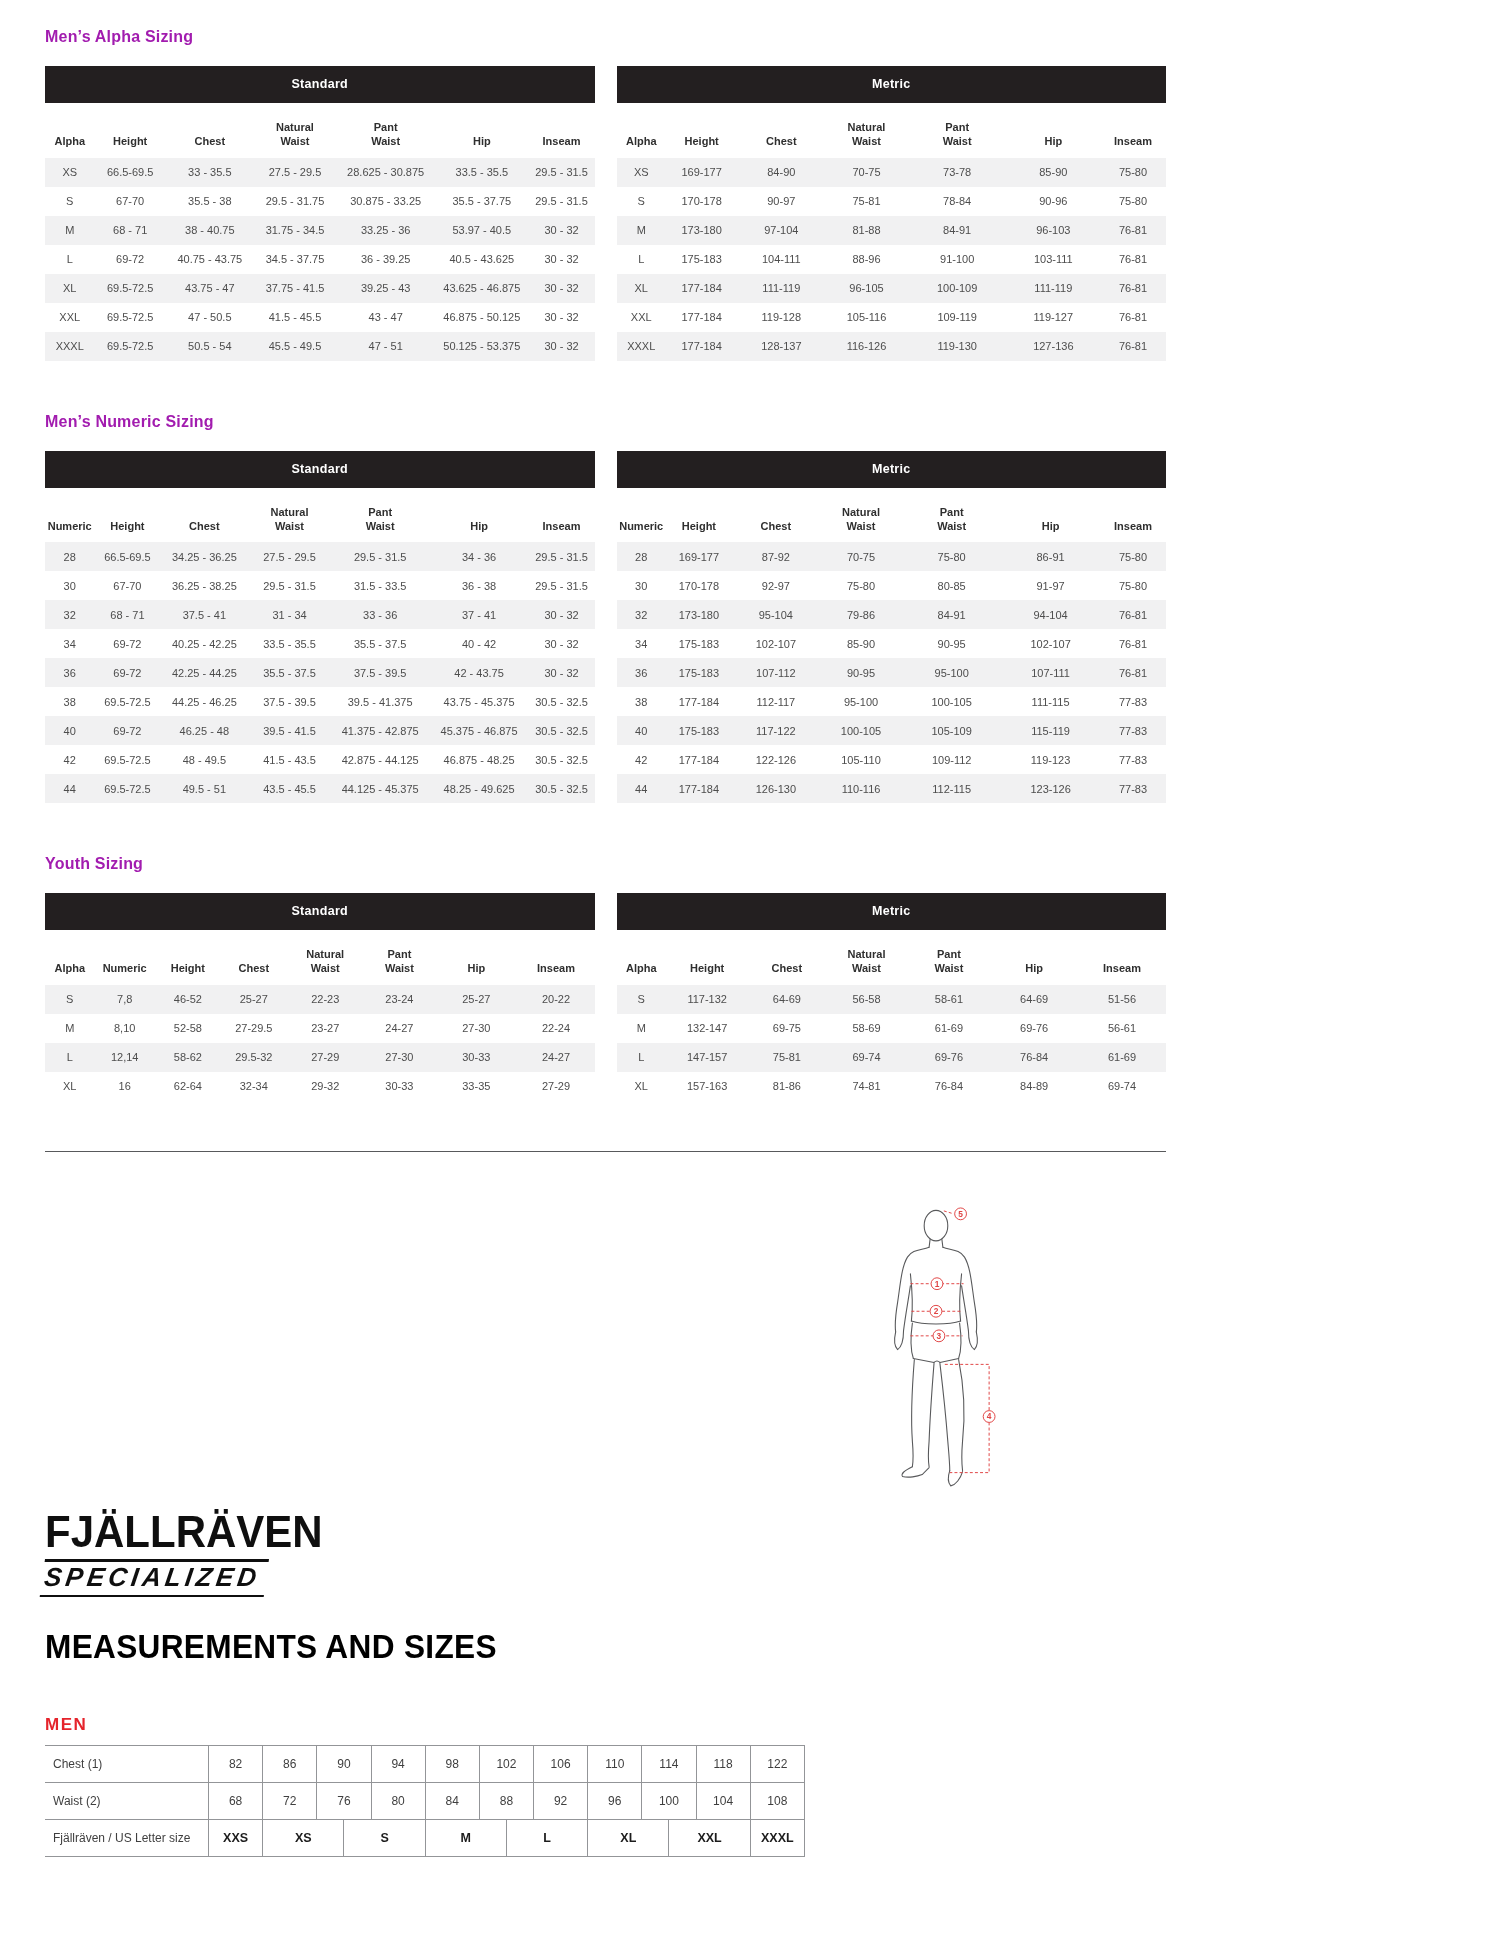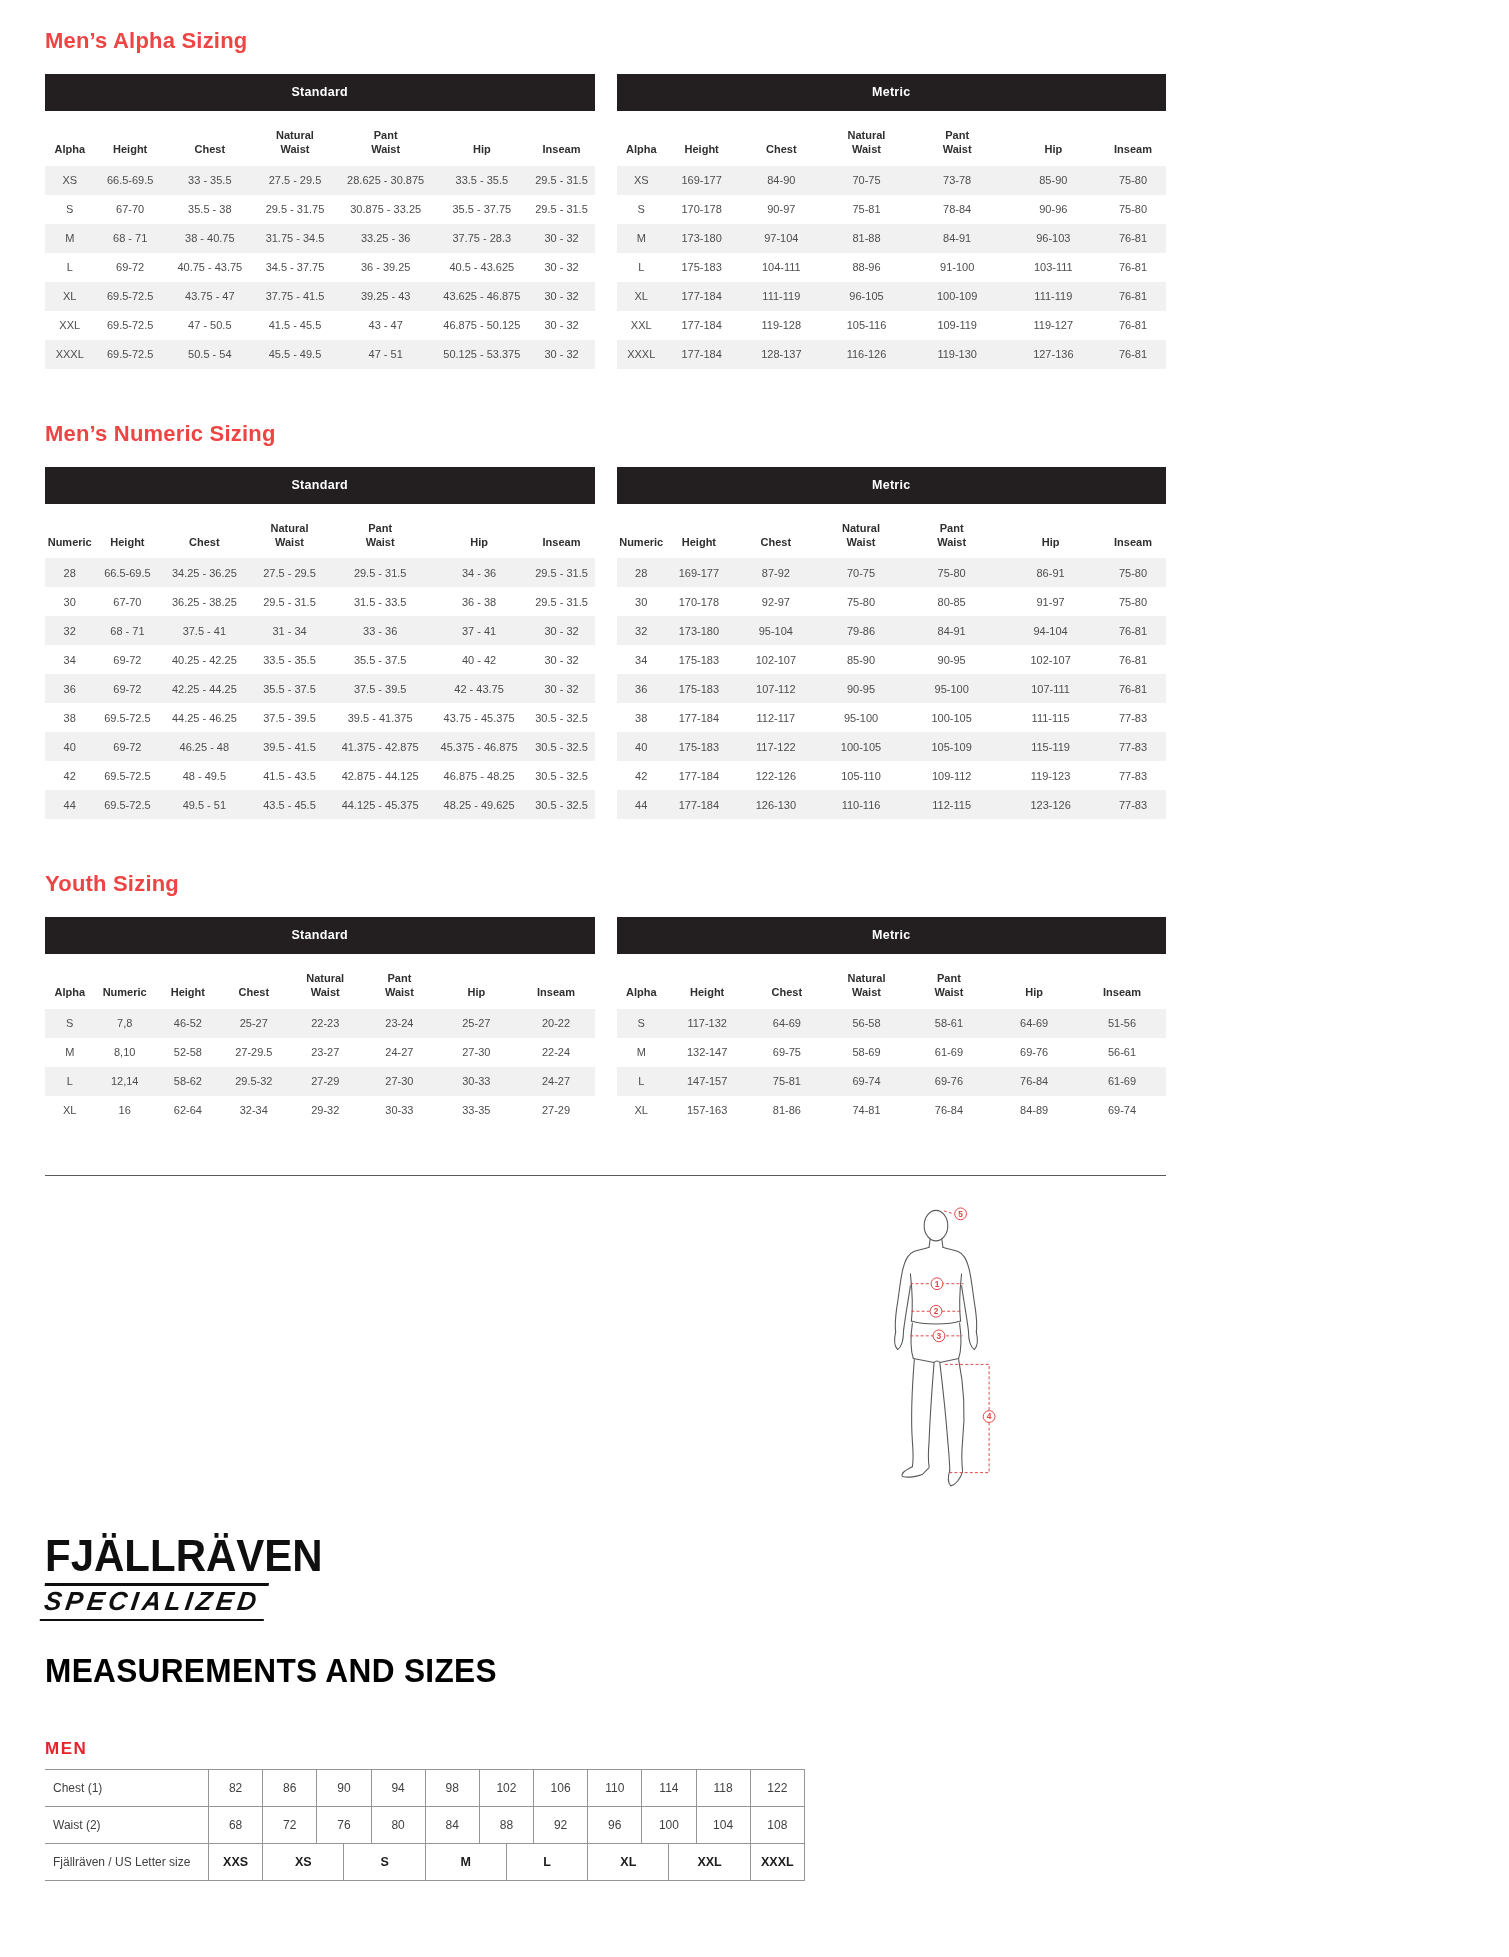--- a/index.html
+++ b/index.html
@@ -4,21 +4,21 @@
 <style>
   * { box-sizing: border-box; }
   html,body { margin:0; padding:0; background:#fff; }
   body { font-family:"Liberation Sans", sans-serif; color:#4a4a4a; }
   .page { position:relative; width:1509px; height:1957px; background:#fff; overflow:hidden; }
 
   
   .content { padding:28px 0 0 45px; }
   .section { width:1121px; }
   .section + .section { margin-top:52px; }
-  .section-title { font-size:22px; font-weight:bold; color:#ef4444; margin:0 0 20px 0; letter-spacing:0.2px; }
+  .section-title { font-size:16px; font-weight:bold; color:#a21caf; margin:0 0 20px 0; letter-spacing:0.2px; }
   .tables-row { display:flex; gap:22px; }
   .table-block { width:550px; }
   .unit-bar { height:37px; line-height:37px; background:#231f20; color:#ffffff; text-align:center;
               font-size:12.5px; font-weight:bold; letter-spacing:0.3px; }
   table.sizing { width:100%; border-collapse:collapse; table-layout:fixed; }
   table.sizing th { font-size:11px; font-weight:bold; color:#2f2f2f; text-align:center; vertical-align:bottom;
                     padding:17px 2px 9px 2px; line-height:1.3; white-space:pre-line; }
   table.sizing td { font-size:11px; color:#4d4d4d; text-align:center; padding:8px 2px; height:29px; }
   table.sizing tbody tr:nth-child(odd) { background:#f1f1f2; }
 
@@ -88,21 +88,21 @@
                   <td>30.875 - 33.25</td>
                   <td>35.5 - 37.75</td>
                   <td>29.5 - 31.5</td>
                 </tr>
                 <tr>
                   <td>M</td>
                   <td>68 - 71</td>
                   <td>38 - 40.75</td>
                   <td>31.75 - 34.5</td>
                   <td>33.25 - 36</td>
-                  <td>37.75 - 28.3</td>
+                  <td>53.97 - 40.5</td>
                   <td>30 - 32</td>
                 </tr>
                 <tr>
                   <td>L</td>
                   <td>69-72</td>
                   <td>40.75 - 43.75</td>
                   <td>34.5 - 37.75</td>
                   <td>36 - 39.25</td>
                   <td>40.5 - 43.625</td>
                   <td>30 - 32</td>

